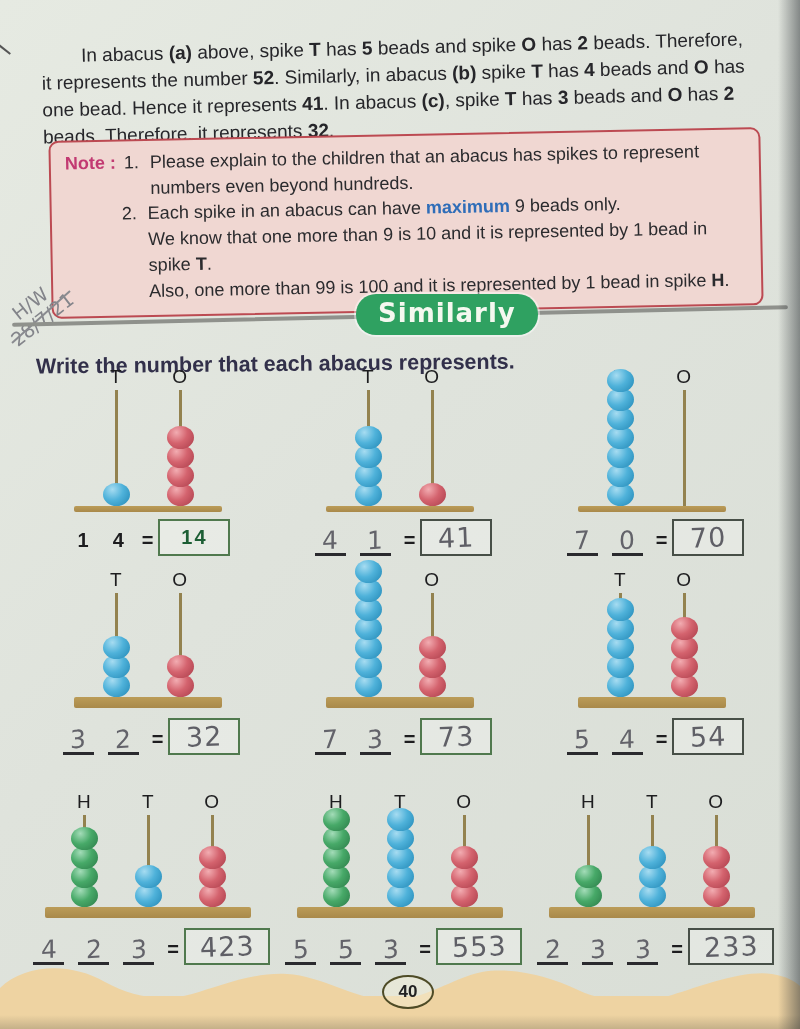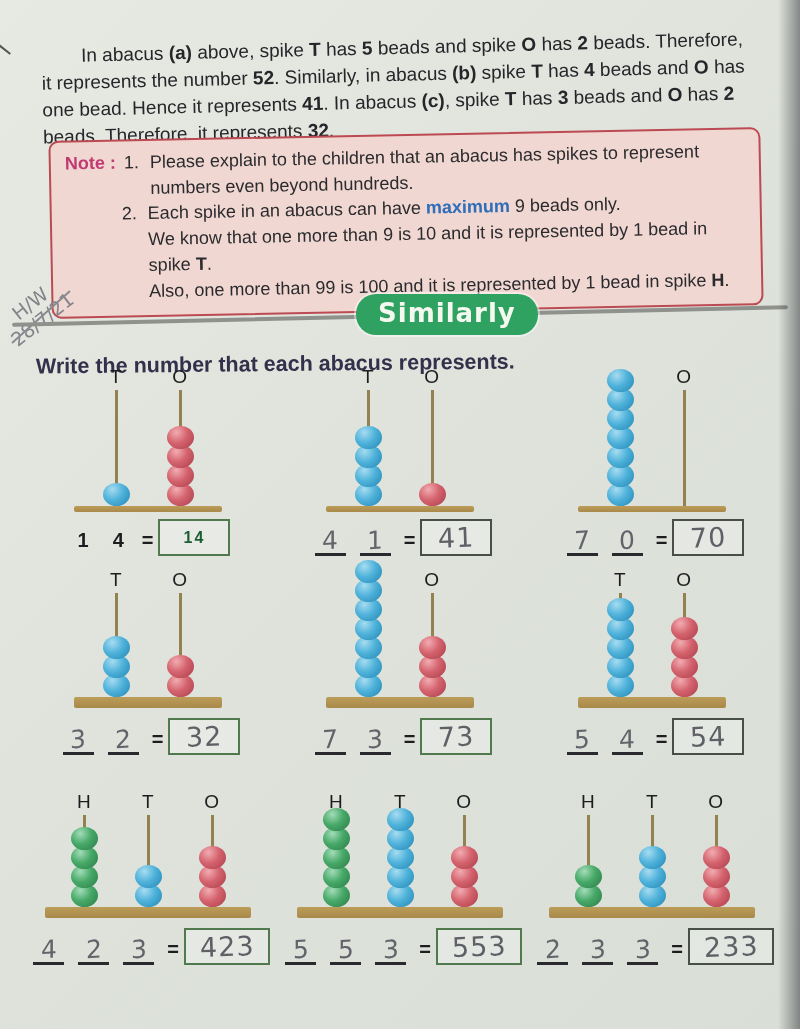--- a/index.html
+++ b/index.html
@@ -52,21 +52,21 @@
   .bead-green{background:radial-gradient(circle at 35% 28%,#a3dcb8 0%,#47a968 45%,#2b7a47 100%);}
   .base{height:11px;background:linear-gradient(#bb9c58,#a9894a);border-radius:2px;}
   .ans-row{display:flex;align-items:flex-end;margin-top:7px;height:40px;}
   .pdigit{font-size:20px;font-weight:bold;color:#1d1d1f;margin:0 12px 4px 12px;}
   .blank{width:31px;border-bottom:3px solid #2a2a2e;margin:0 7px;display:flex;justify-content:center;align-items:flex-end;}
   .hdigit{font-family:"DejaVu Sans",sans-serif;font-size:25px;color:#63636a;transform:rotate(-4deg) skewX(-4deg);line-height:1;}
   .eq{font-size:20px;font-weight:bold;color:#1d1d1f;margin:0 5px 4px 6px;}
   .ansbox{height:33px;display:flex;align-items:center;justify-content:center;background:rgba(255,255,255,.25);}
   .box-green{border:2px solid #50794e;}
   .box-dark{border:2px solid #474f47;}
-  .ans-printed{font-size:16px;font-weight:bold;color:#1c5e34;letter-spacing:2px;}
+  .ans-printed{font-size:20px;font-weight:bold;color:#1c5e34;letter-spacing:2px;}
   .ans-hand{font-family:"DejaVu Sans",sans-serif;font-size:27px;color:#5f5f66;transform:rotate(-2deg);letter-spacing:1px;line-height:1;}
 
   
   #band{position:absolute;left:0;bottom:0;width:800px;height:77px;}
   #band svg{display:block;}
   #band-fill{position:absolute;left:0;top:44px;right:0;bottom:0;background:#eed3a2;}
   #band-shadow{position:absolute;left:0;bottom:0;width:100%;height:14px;
     background:linear-gradient(rgba(0,0,0,0),rgba(90,85,70,.28));}
   #page-oval{position:absolute;left:382px;bottom:20px;width:48px;height:30px;border:2px solid #4e4b26;
     border-radius:50%;display:flex;align-items:center;justify-content:center;
@@ -458,16 +458,26 @@
             <span class="hdigit">3</span>
           </div>
           <span class="eq">=</span>
           <div class="ansbox box-dark" style="min-width: 82px;">
             <span class="ans-hand">233</span>
           </div>
         </div>
       </div>
     </div>
 
+  <div id="band">
+    <svg width="800" height="77" viewBox="0 0 800 77" preserveAspectRatio="none">
+      <path fill="#eed3a2" d="M0,36 C25,12 70,10 105,30 C132,45 162,50 192,42 C218,35 252,20 287,22
+        C322,24 352,46 387,48 C422,50 452,26 482,20 C512,15 548,24 578,38 C606,51 642,53 672,43
+        C702,34 742,18 772,22 C786,24 796,30 800,34 L800,77 L0,77 Z"></path>
+    </svg>
+    <div id="band-fill"></div>
+    <div id="band-shadow"></div>
+    <div id="page-oval">40</div>
+  </div>
 
   <div id="edge-shadow"></div>
   <div id="corner-mark"></div>
 </div>
 
 </body></html>

